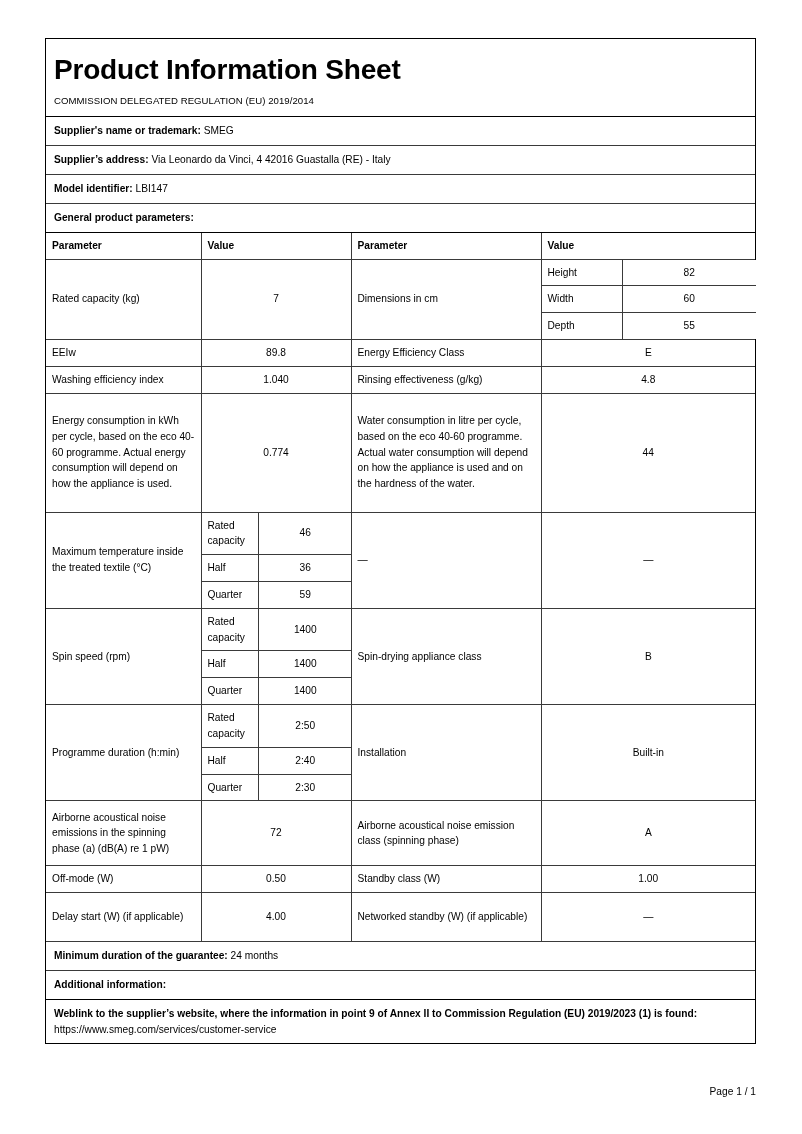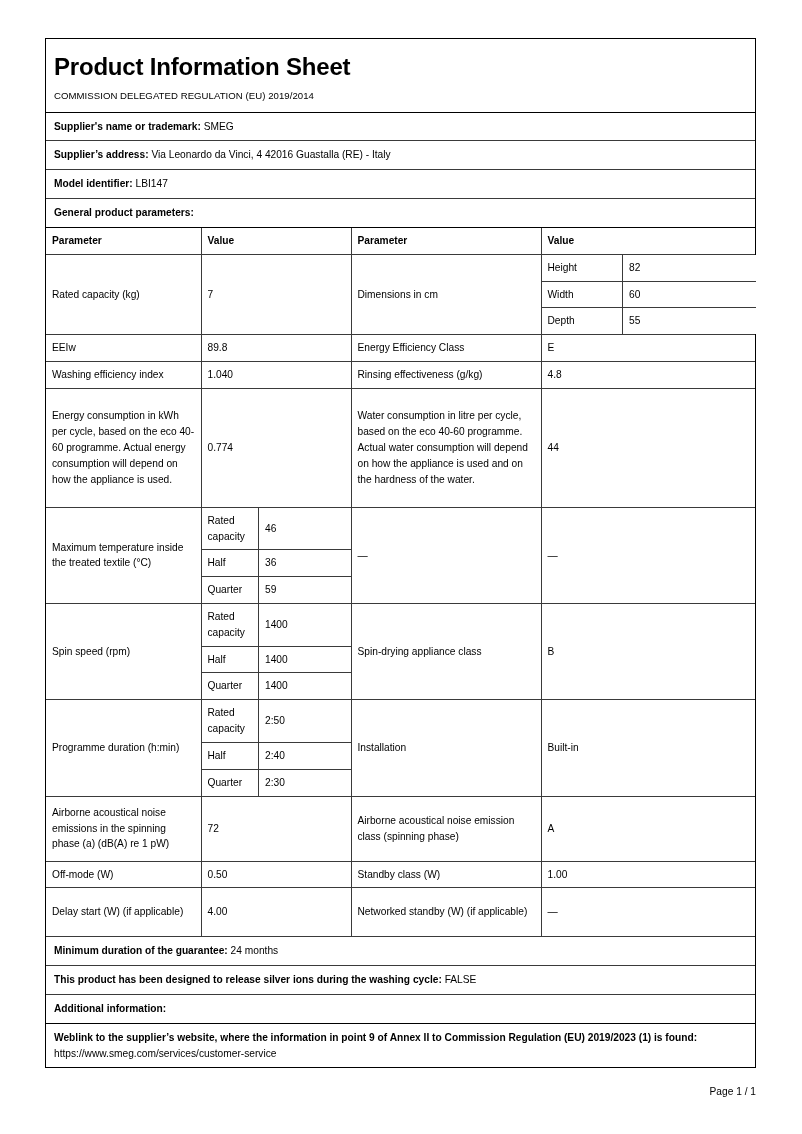--- a/index.html
+++ b/index.html
@@ -49,21 +49,21 @@
   table.doc tr > td:first-child { border-left: none; }
   table.doc tr > td:last-child  { border-right: none; }
   table.doc tr:first-child > td { border-top: none; }
   table.doc tr:last-child  > td { border-bottom: none; }
 
   .title-cell {
     border-bottom: none !important;
     padding: 14px 8px 2px 8px !important;
   }
   .title-text {
-    font-size: 24px;
+    font-size: 28px;
     font-weight: bold;
     letter-spacing: -0.2px;
     line-height: 1.2;
   }
   .reg-cell {
     border-top: none !important;
     border-bottom: 1.6px solid #000 !important;
     padding: 4px 8px 8px 8px !important;
   }
   .reg-text {
@@ -72,21 +72,21 @@
   }
   .band {
     padding: 6px 8px !important;
     font-size: 10.2px;
   }
   .band b { font-weight: bold; }
   .thickline-below { border-bottom: 1.6px solid #000 !important; }
   .thickline-above { border-top: 1.6px solid #000 !important; }
 
   .hdr td { font-weight: bold; }
-  .ctr { }
+  .ctr { text-align: center; }
   .lft { text-align: left; }
 
   .sub-t {
     width: 100%;
     border-collapse: collapse;
     table-layout: fixed;
   }
   .sub-t td {
     border: 0.8px solid #3a3a3a;
     padding: 5px 6px;
@@ -328,26 +328,20 @@
         <td colspan="2" class="ctr dash">—</td>
       </tr>
 
       <tr>
         <td colspan="6" class="band thickline-above">
           <b>Minimum duration of the guarantee:</b>
           <span>24 months</span>
         </td>
       </tr>
 
-      <tr>
-        <td colspan="6" class="band">
-          <b>This product has been designed to release silver ions during the washing cycle:</b>
-          <span>FALSE</span>
-        </td>
-      </tr>
 
       <tr>
         <td colspan="6" class="band thickline-below">
           <b>Additional information:</b>
         </td>
       </tr>
 
       <tr>
         <td colspan="6" class="band link-line">
           <b>Weblink to the supplier’s website, where the information in point 9 of Annex II to Commission Regulation (EU) 2019/2023 (1) is found:</b>

